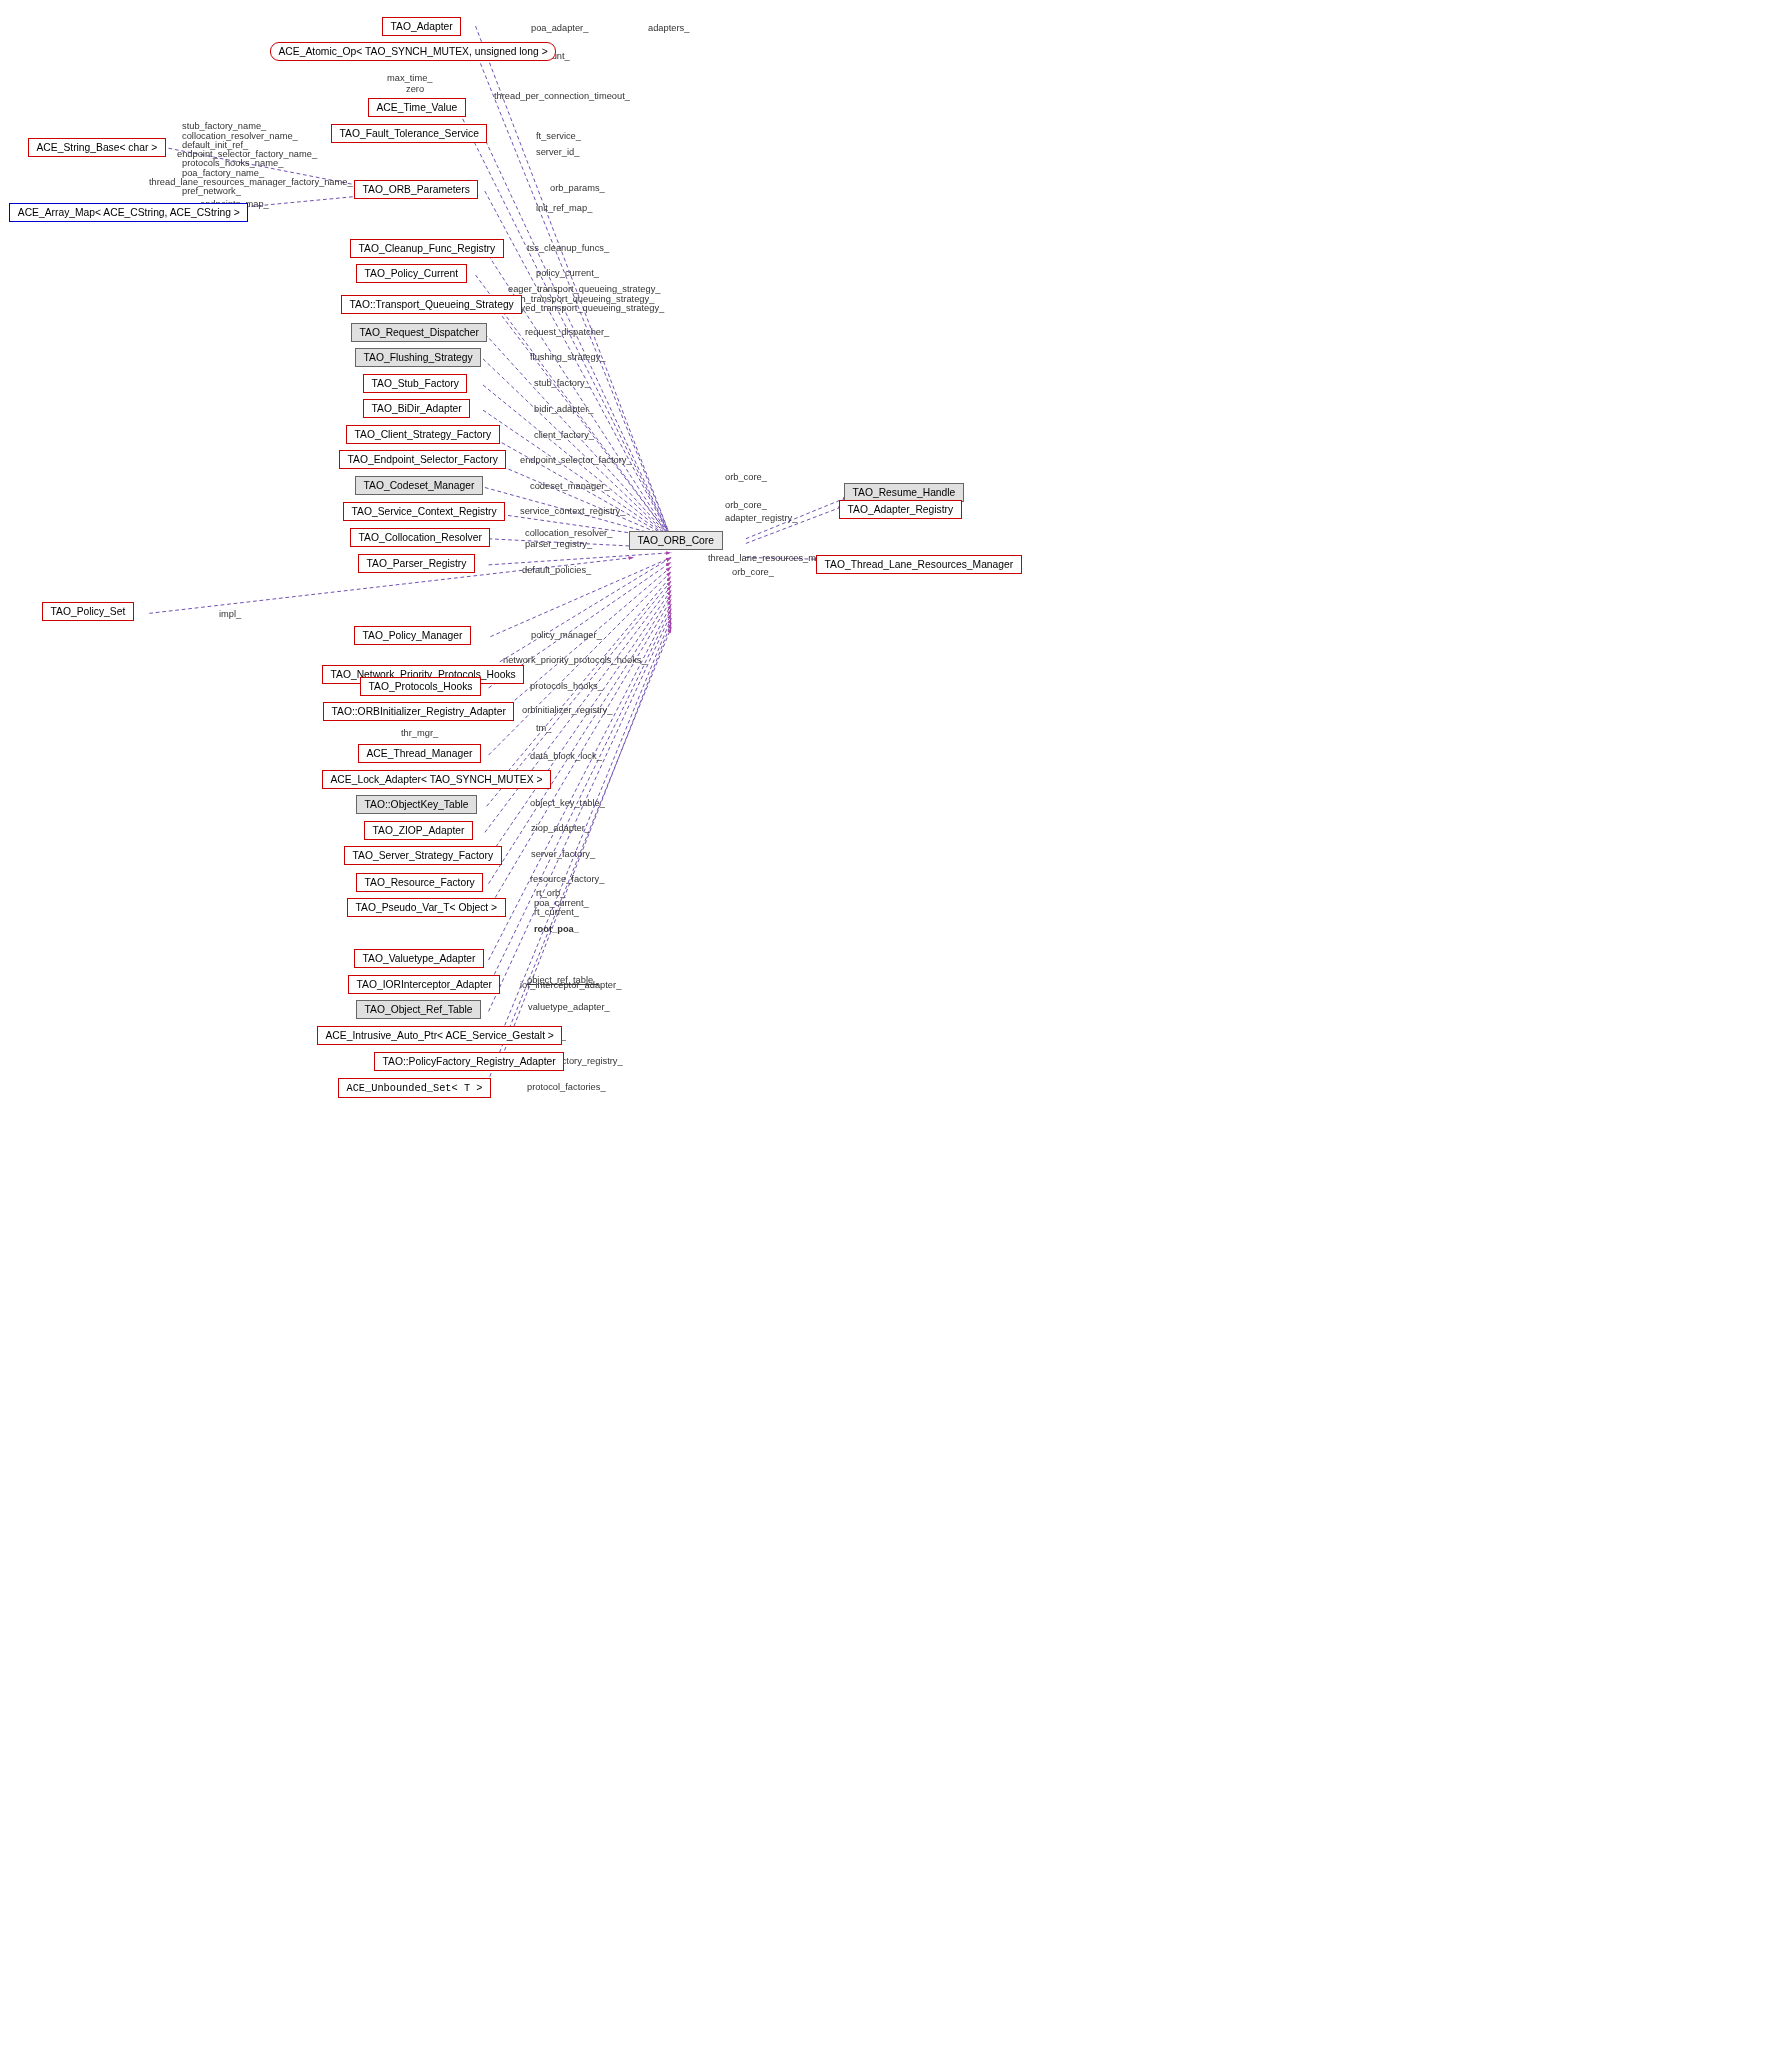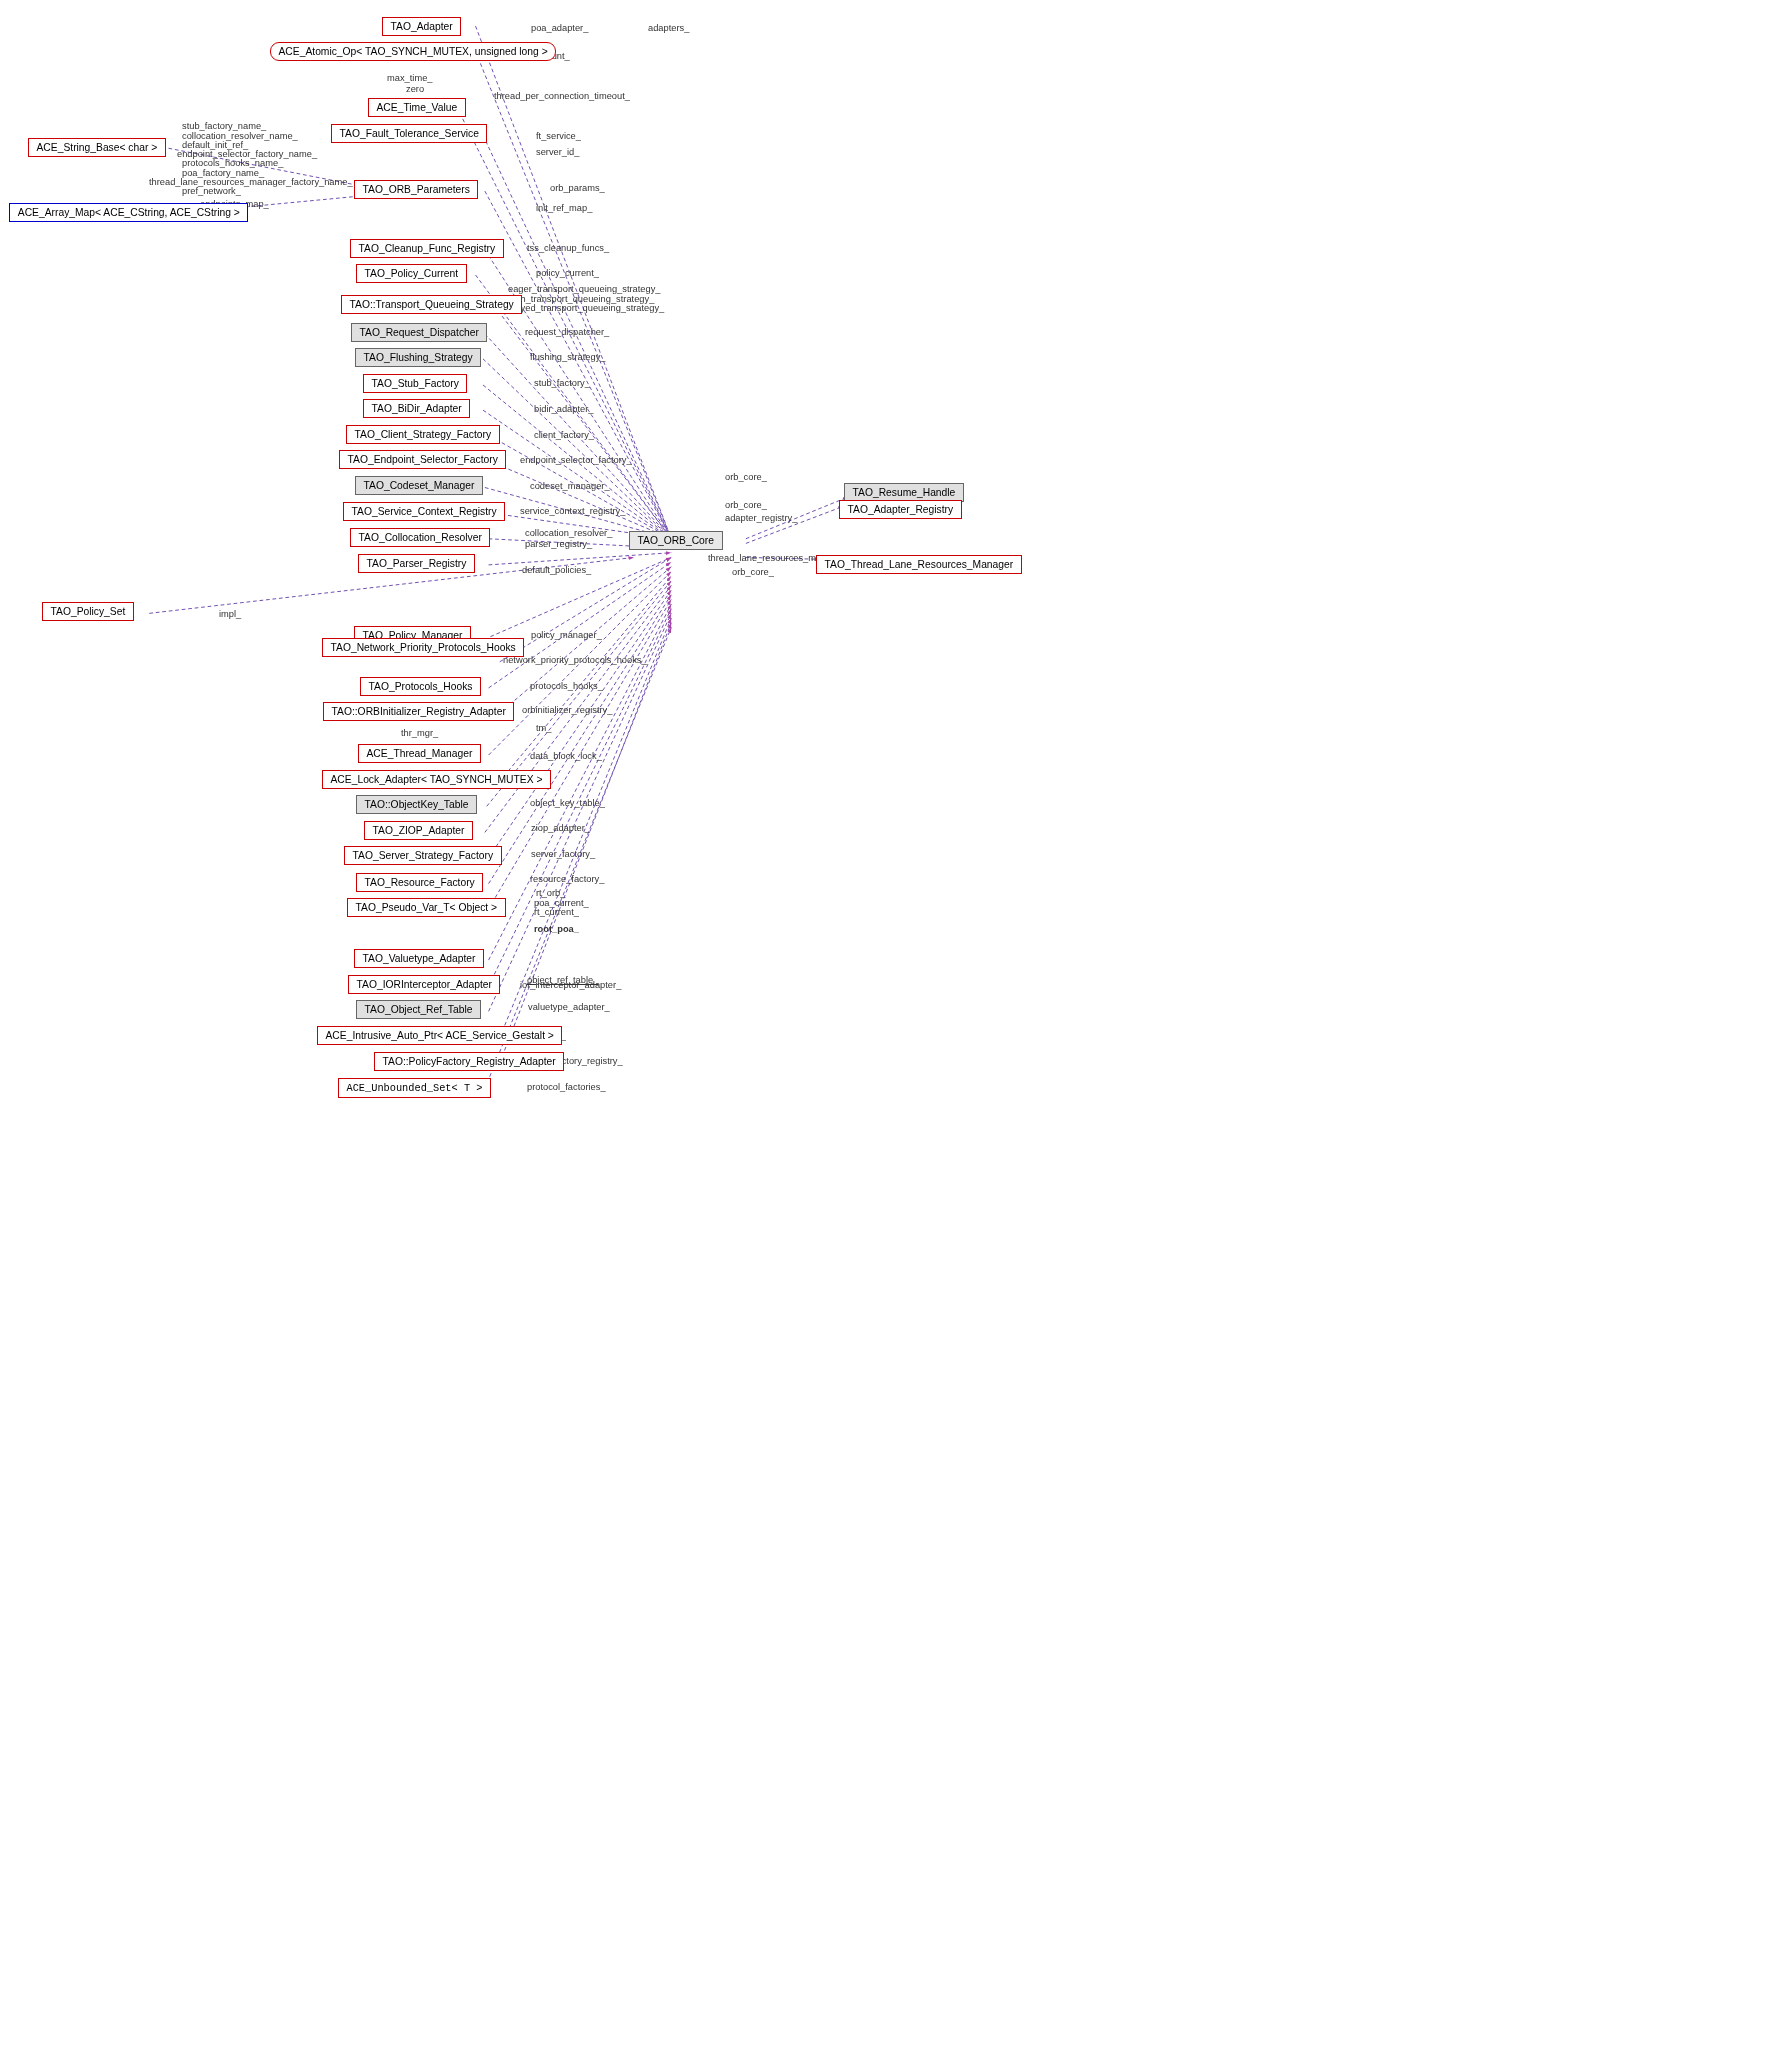--- a/index.html
+++ b/index.html
@@ -240,21 +240,21 @@
   </div>
 
   <div class="node red-border" style="left:42px;top:602px;">
     <span>TAO_Policy_Set</span>
   </div>
 
   <div class="node red-border" style="left:354px;top:626px;">
     <span>TAO_Policy_Manager</span>
   </div>
 
-  <div class="node red-border" style="left:322px;top:638px;">
+  <div class="node red-border" style="left:322px;top:665px;">
     <span>TAO_Network_Priority_Protocols_Hooks</span>
   </div>
 
   <div class="node red-border" style="left:360px;top:677px;">
     <span>TAO_Protocols_Hooks</span>
   </div>
 
   <div class="node red-border" style="left:323px;top:702px;">
     <span>TAO::ORBInitializer_Registry_Adapter</span>
   </div>

